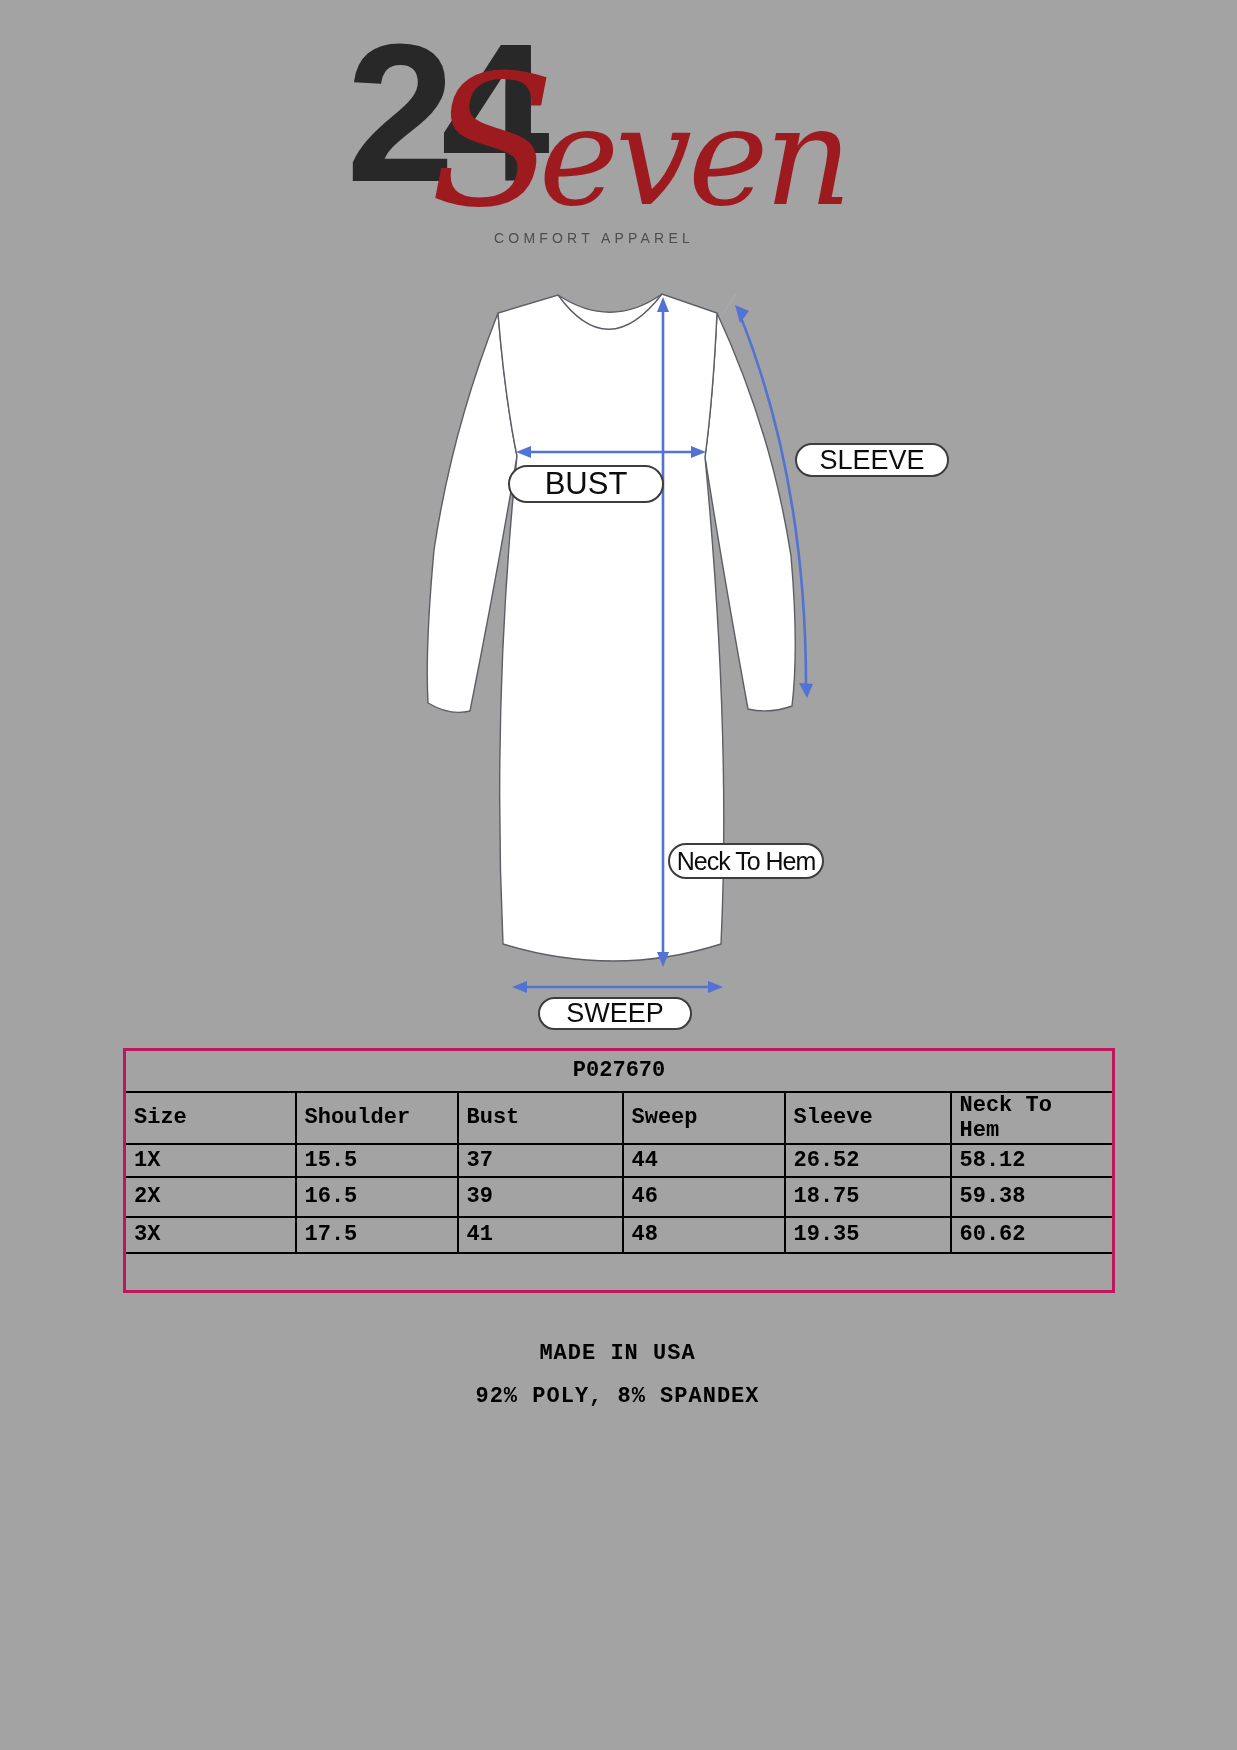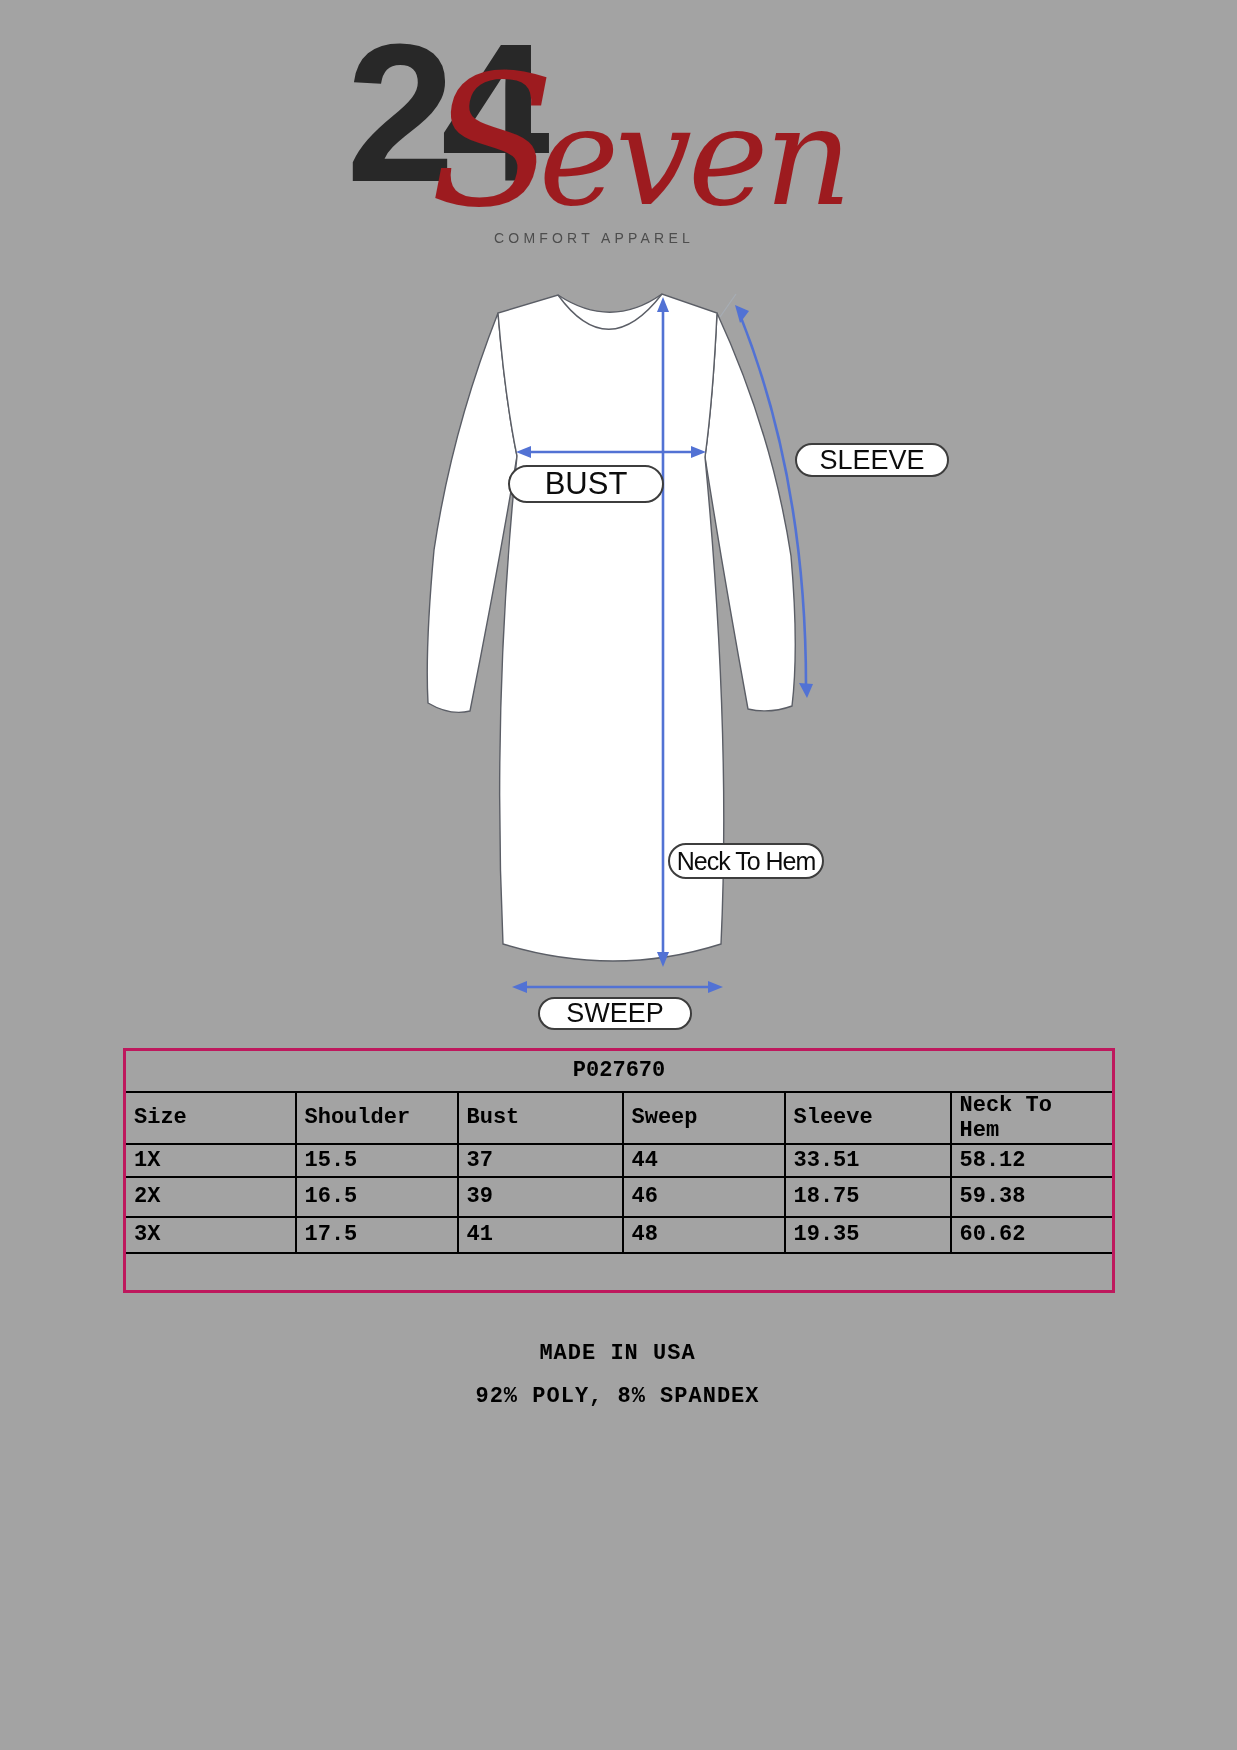--- a/index.html
+++ b/index.html
@@ -124,21 +124,21 @@
         <th>Bust</th>
         <th>Sweep</th>
         <th>Sleeve</th>
         <th>Neck To Hem</th>
       </tr>
       <tr class="row-data1">
         <td>1X</td>
         <td>15.5</td>
         <td>37</td>
         <td>44</td>
-        <td>33.51</td>
+        <td>26.52</td>
         <td>58.12</td>
       </tr>
       <tr class="row-data2">
         <td>2X</td>
         <td>16.5</td>
         <td>39</td>
         <td>46</td>
         <td>18.75</td>
         <td>59.38</td>
       </tr>

